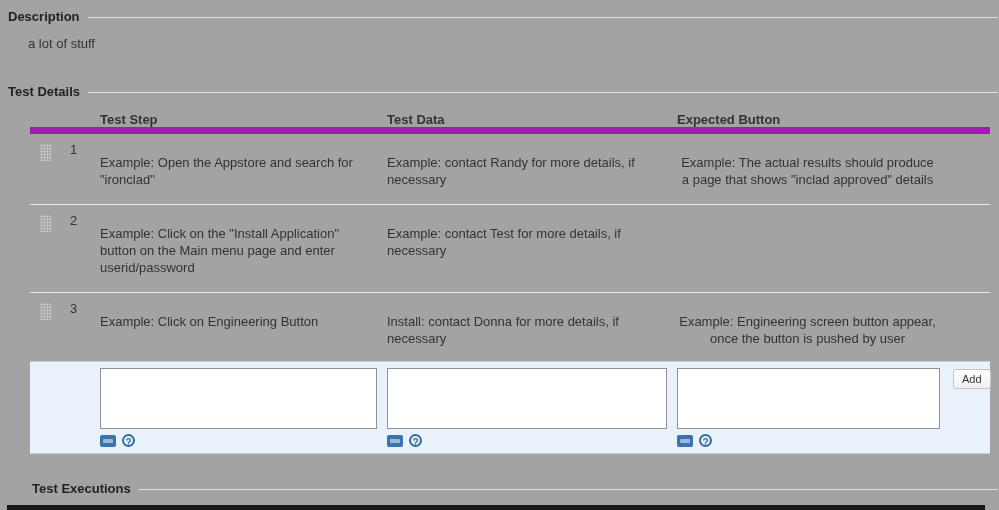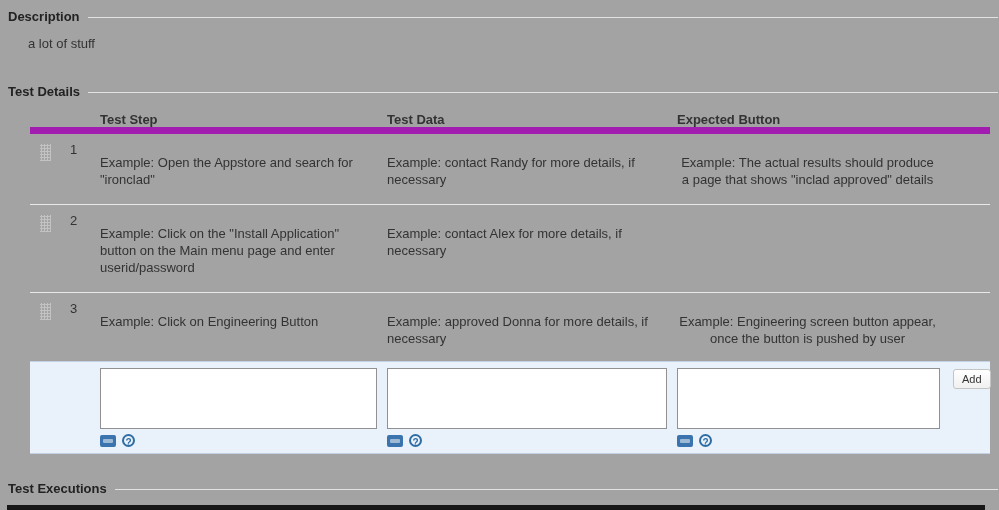--- a/index.html
+++ b/index.html
@@ -119,21 +119,21 @@
     border-radius: 3px;
     color: #333;
     font-family: "Liberation Sans", sans-serif;
     font-size: 11px;
     padding: 3px 8px;
     cursor: pointer;
   }
   .add-btn { margin-top: 1px; margin-left: 3px; }
 
   
-  .exec-head { margin-top: 27px; }
+  .exec-head { margin-top: 27px; margin-left: 24px; }
   .bottom-bar {
     position: absolute;
     left: 7px;
     bottom: 0;
     width: 978px;
     height: 5px;
     background: #161616;
   }
 </style>
 </head>
@@ -173,31 +173,31 @@
       <div class="cell-text expected">Example: The actual results should produce a page that shows "inclad approved" details</div>
       <div></div>
     </div>
 
     <div class="steps-grid step-row">
       <div>
           <div class="drag-handle"></div>
         </div>
       <div class="step-num">2</div>
       <div class="cell-text">Example: Click on the "Install Application" button on the Main menu page and enter userid/password</div>
-      <div class="cell-text">Example: contact Alex for more details, if necessary</div>
+      <div class="cell-text">Example: contact Test for more details, if necessary</div>
       <div></div>
     </div>
 
     <div class="steps-grid step-row" style="border-bottom:none; padding-bottom:14px;">
       <div>
           <div class="drag-handle"></div>
         </div>
       <div class="step-num">3</div>
       <div class="cell-text">Example: Click on Engineering Button</div>
-      <div class="cell-text">Example: approved Donna for more details, if necessary</div>
+      <div class="cell-text">Install: contact Donna for more details, if necessary</div>
       <div class="cell-text expected">Example: Engineering screen button appear, once the button is pushed by user</div>
       <div></div>
     </div>
 
     <div class="steps-grid add-row">
       <div></div>
       <div></div>
       <div class="add-cell">
         <textarea class="add-textarea" style=""></textarea>
         <div class="icon-row">

